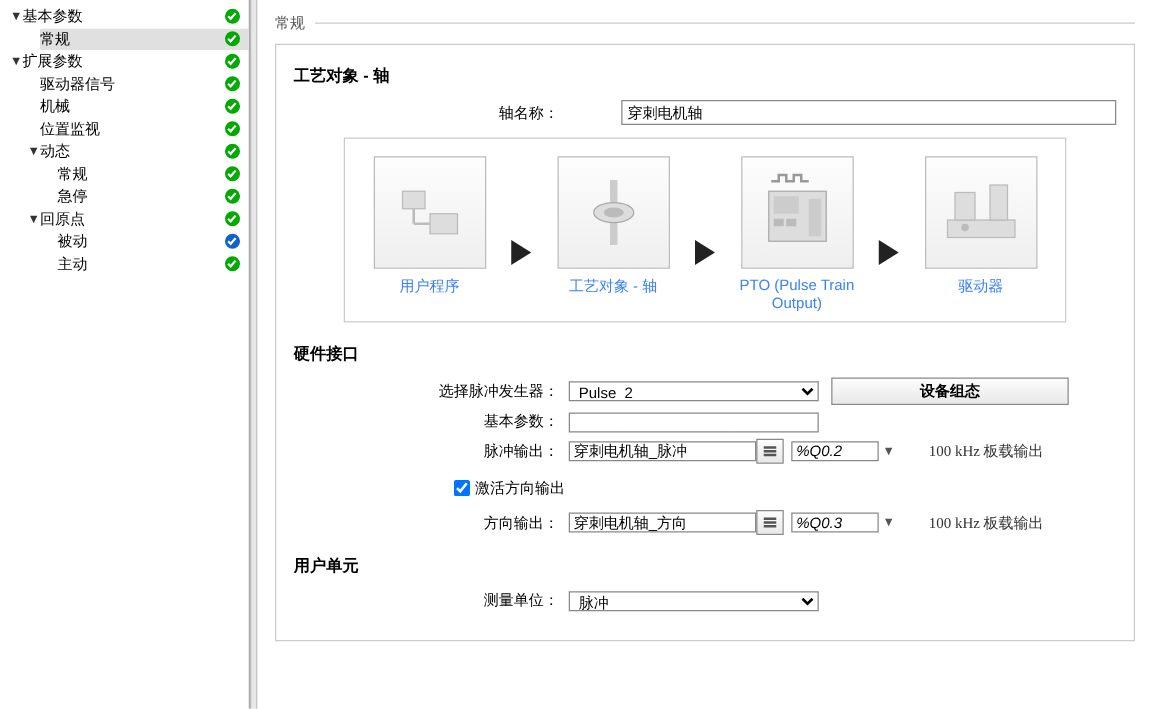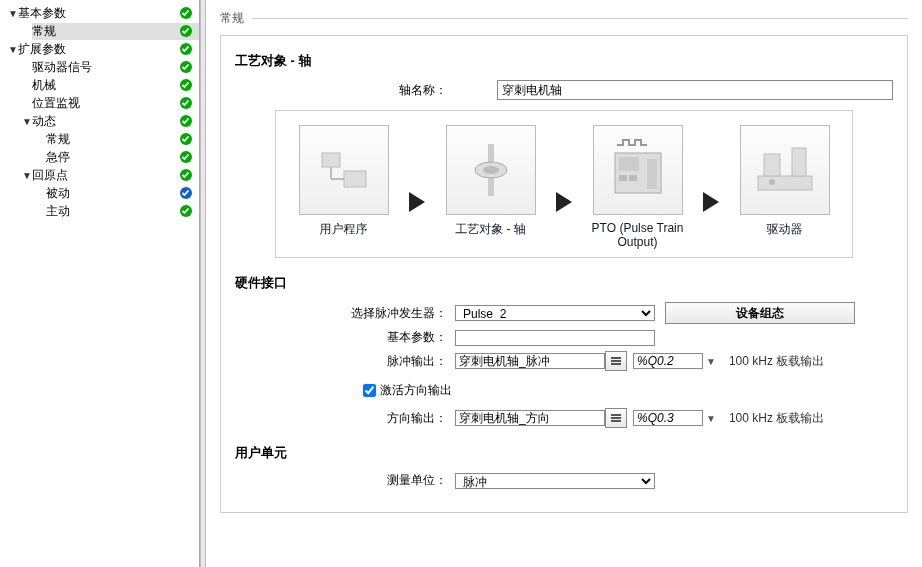--- a/index.html
+++ b/index.html
@@ -132,21 +132,21 @@
     border:1px solid #bbb;
     background:linear-gradient(#fdfdfd,#efefef);
     display:flex;
     align-items:center;
     justify-content:center;
   }
   .diagram-caption {
     margin-top:6px;
     text-align:center;
     font-size:12px;
-    color:#0f172a;
+    color:#3b82f6;
     min-height:28px;
   }
   .diagram-arrow {
     align-self:center;
     margin-top:30px;
     font-size:0;
   }
   
   .hw-row {
     display:flex;
@@ -189,22 +189,23 @@
     font-size:11px;
     cursor:pointer;
     padding:0;
     display:inline-flex;
     align-items:center;
     justify-content:center;
   }
   .txt-150 { width:150px; }
   .txt-70 { width:70px;font-style:italic; }
   .info-text {
-    margin-left:10px;
+    margin-left:24px;
     color:#333;
+    font-family:Liberation Serif, serif;
   }
   .checkbox-row {
     display:flex;
     align-items:center;
     margin:10px 0 8px 124px;
   }
   .checkbox-row input { margin-right:4px; }
 </style>
 </head>
 <body>

